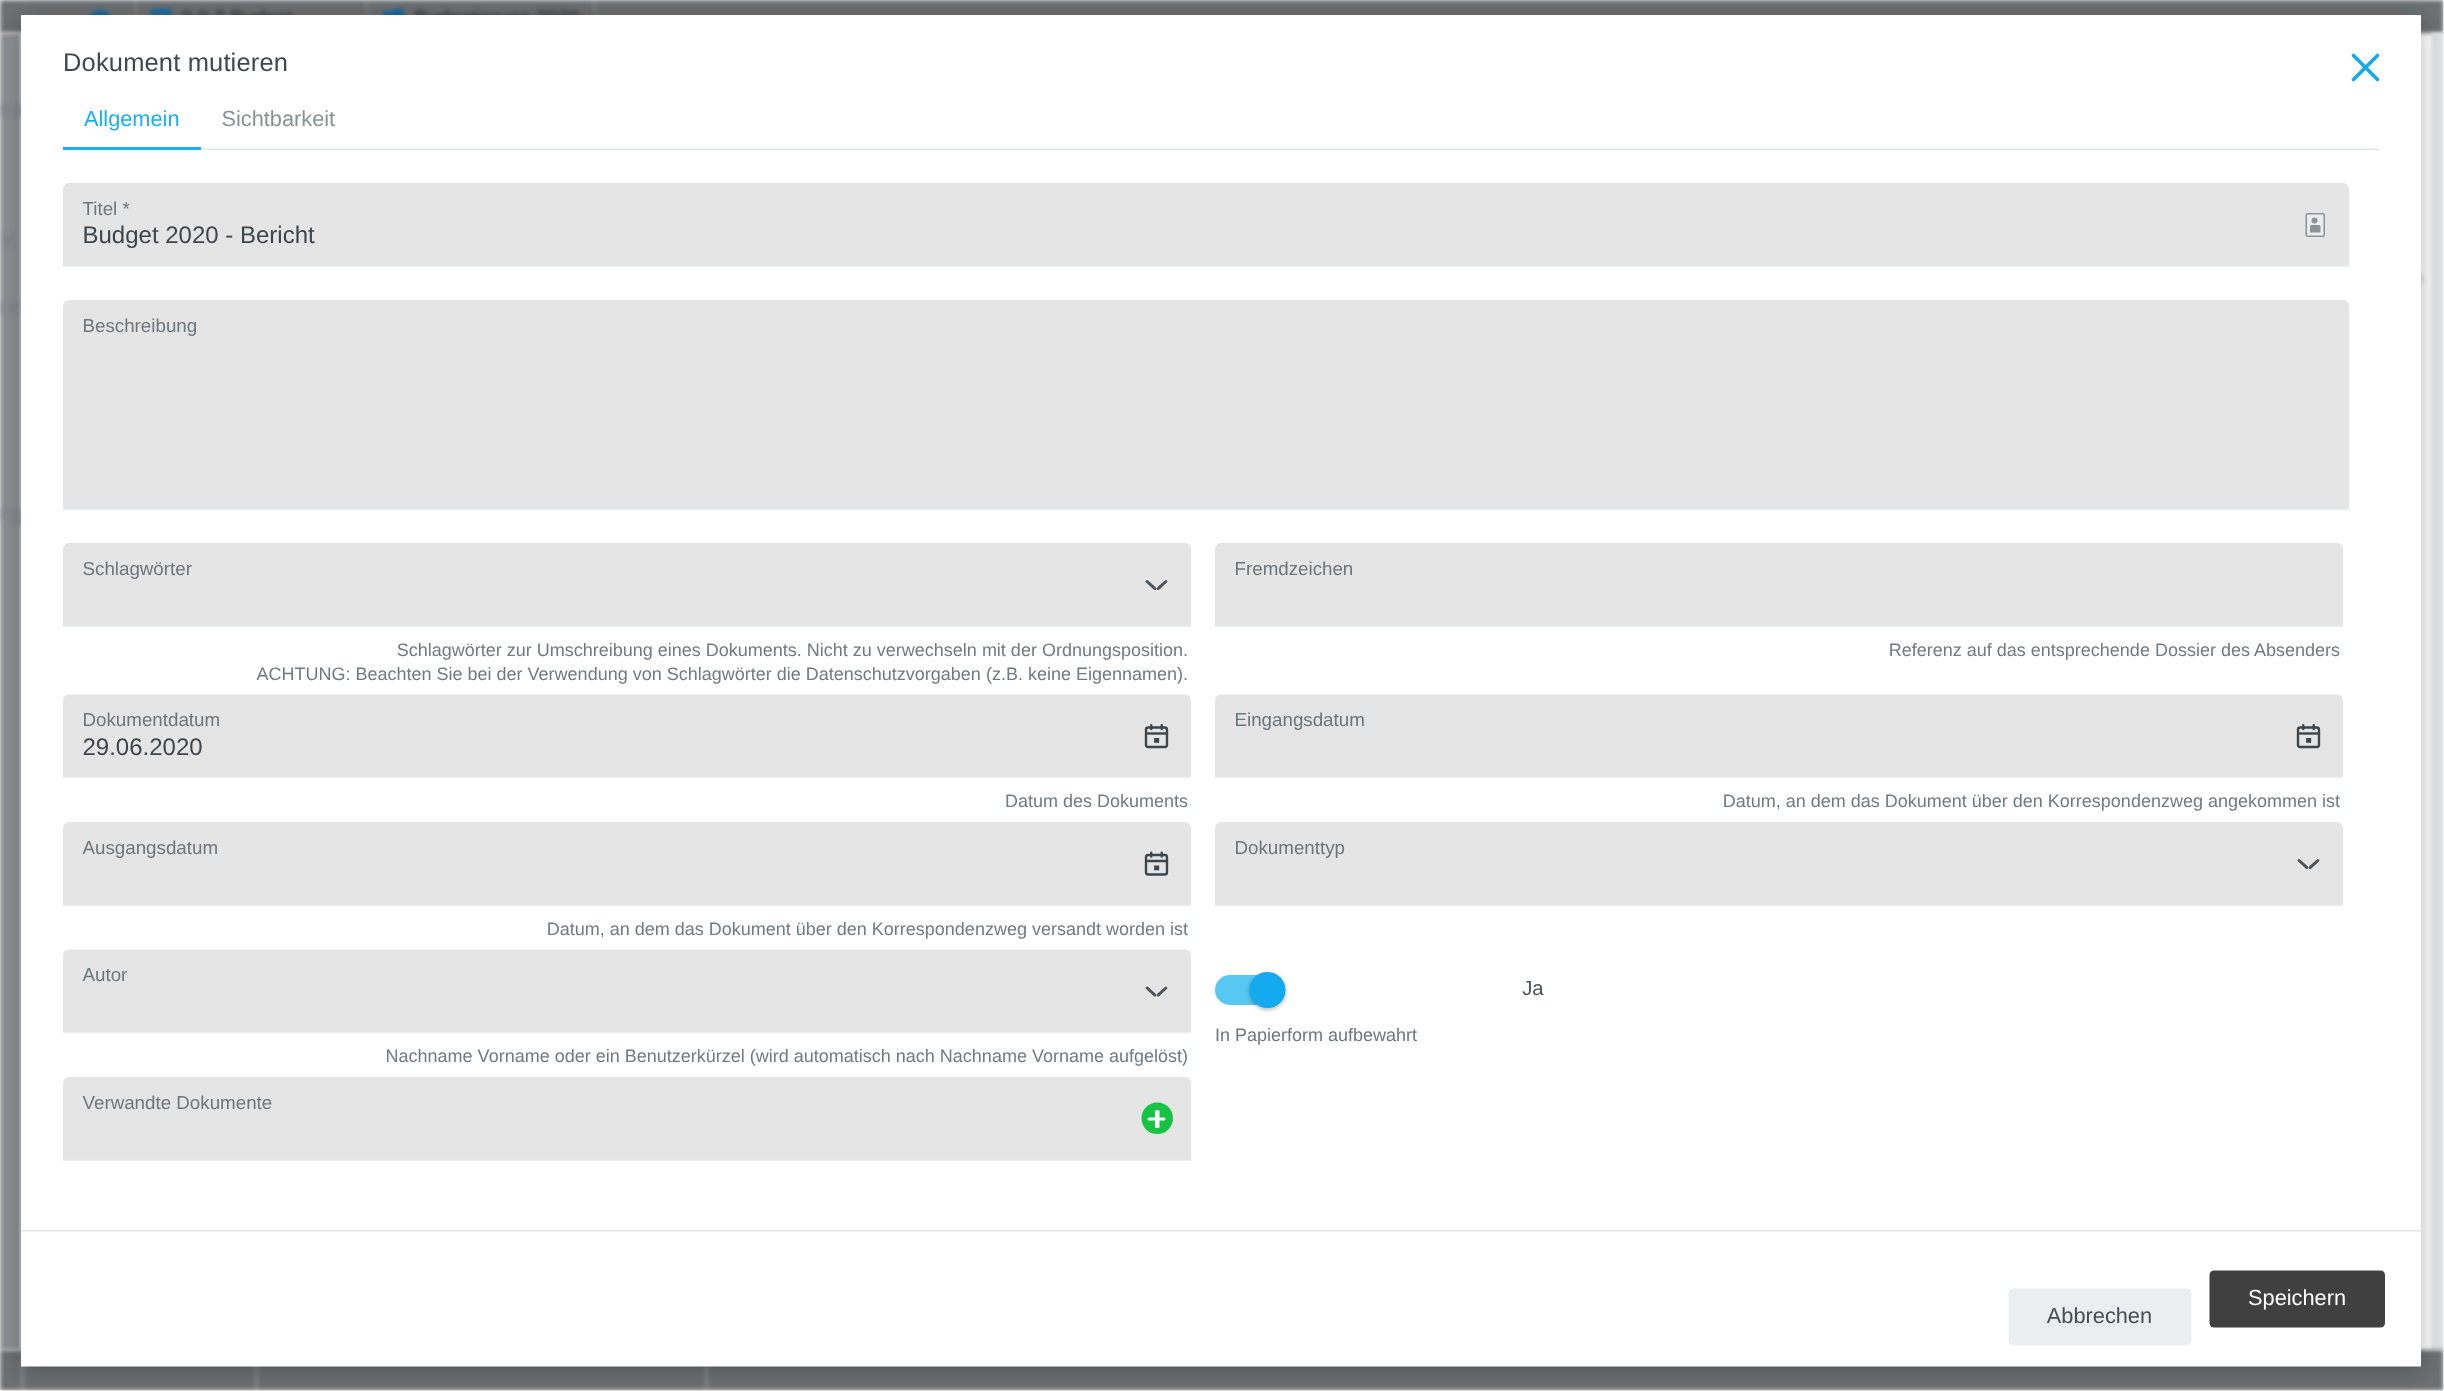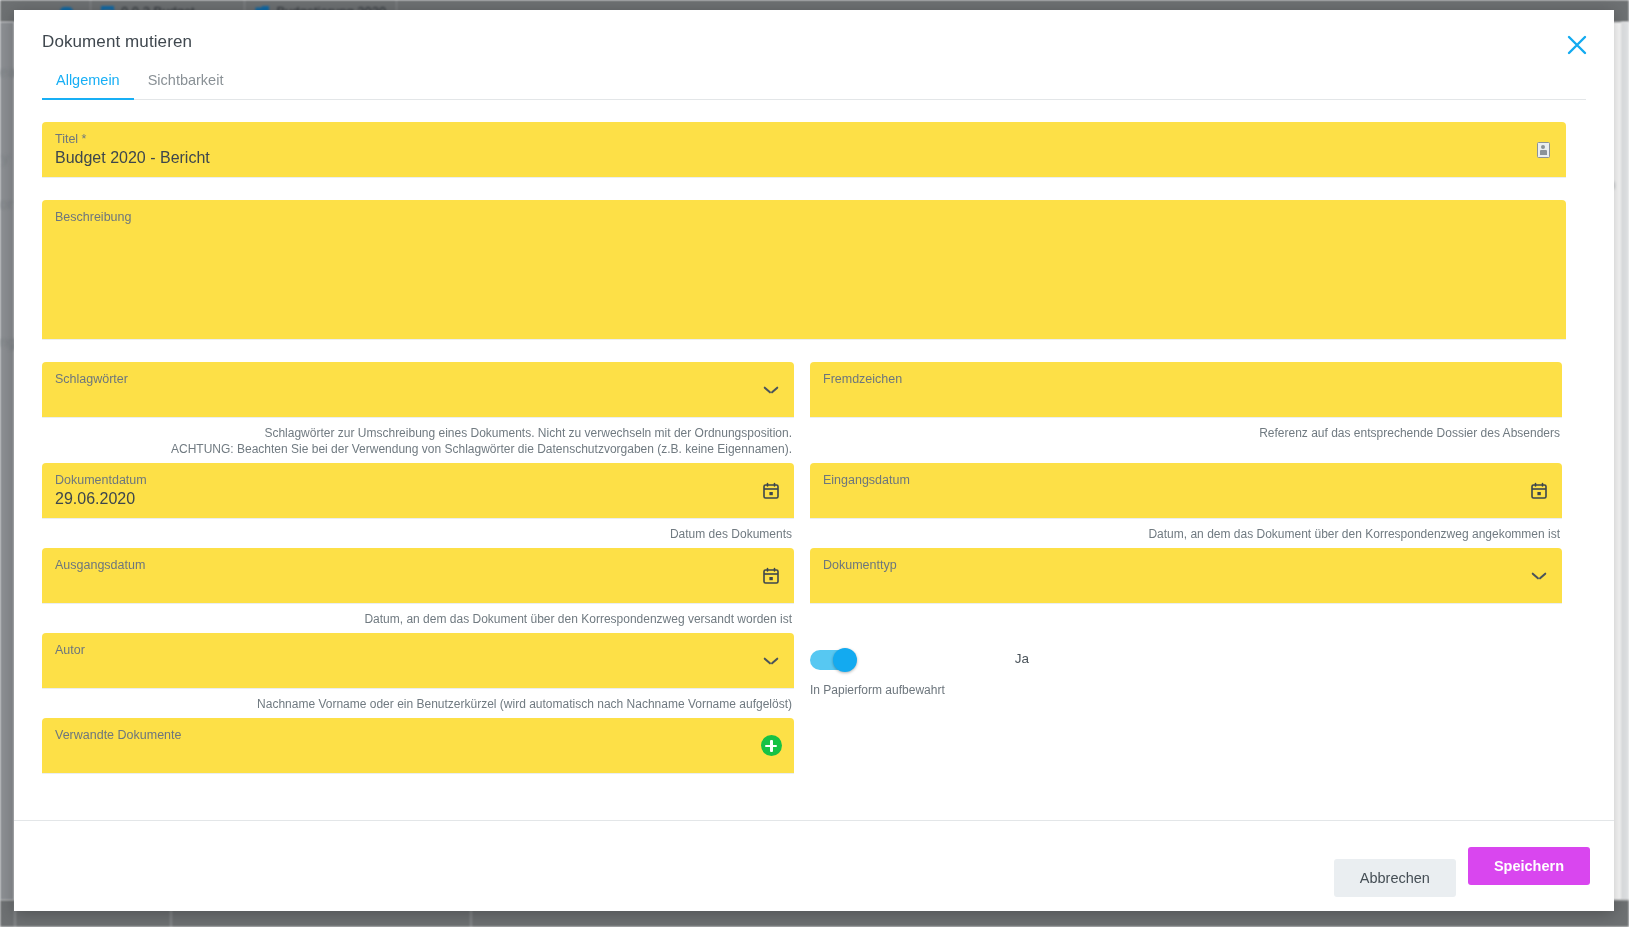--- a/index.html
+++ b/index.html
@@ -107,21 +107,21 @@
 
   .modal-body {
     flex: 1 1 auto;
     padding: 22px 28px 0 28px;
     overflow: hidden;
   }
 
   
   .field {
     position: relative;
-    background: #fde047;
+    background: #e5e5e5;
     border-radius: 4px 4px 0 0;
     border-bottom: 1px solid #eaeef1;
   }
   .field .flabel {
     position: absolute; left: 13px; top: 10px;
     font-size: 12.5px; color: #6d767d;
     pointer-events: none;
   }
   .field .fvalue {
     position: absolute; left: 13px; top: 27px;
@@ -218,21 +218,21 @@
     display: flex; justify-content: flex-end; align-items: center; gap: 12px;
   }
   .btn {
     font-family: "Liberation Sans", sans-serif;
     font-size: 14.5px;
     border: none; border-radius: 3px;
     padding: 0 26px; height: 38px;
     cursor: pointer;
   }
   .btn-secondary { background: #eaeef1; color: #454e55; margin-top: 24px; }
-  .btn-primary   { background: #d946ef; color: #ffffff; font-weight: bold; }
+  .btn-primary   { background: #404040; color: #ffffff; font-weight: normal; }
 </style>
 </head>
 <body>
 
 <div id="backdrop">
   <div class="bg-topbar">
     <div class="bg-tab-spacer"></div>
     <div class="bg-tab">
       <span class="tdot"></span>
       <span></span>

